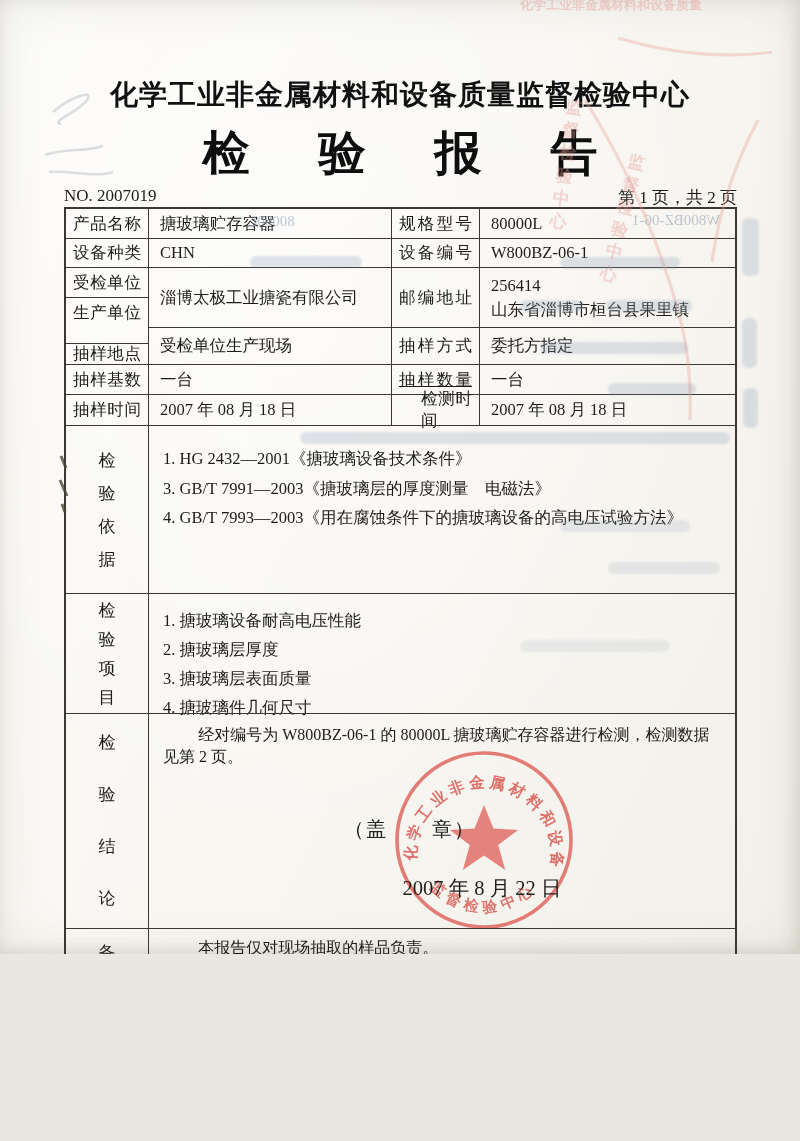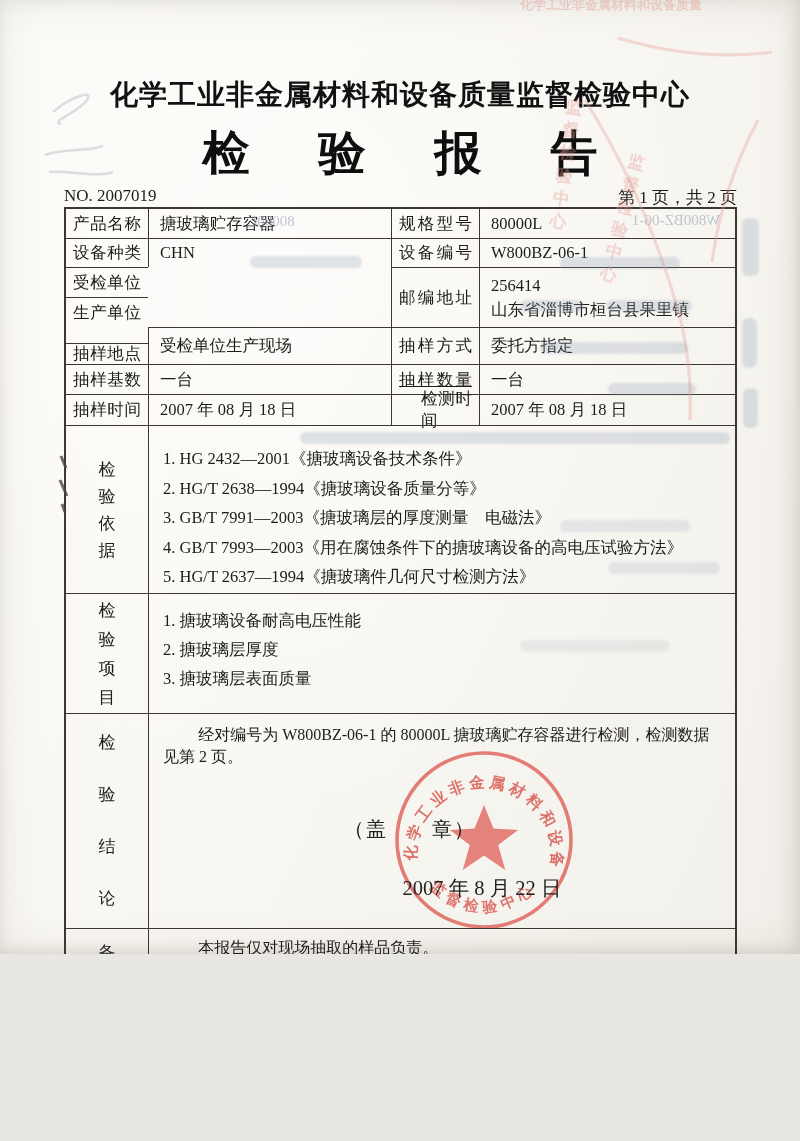--- a/index.html
+++ b/index.html
@@ -22,21 +22,21 @@
   .tbl { position:absolute; left:64px; top:207px; width:673px; height:798px; border:2px solid #3c3831; box-sizing:border-box; background:transparent; }
   .grid-top { display:grid; grid-template-columns:82px 243px 88px 1fr; grid-template-rows:29px 29px 30px 30px 37px 30px 31px; width:100%; }
   .sections { display:grid; grid-template-columns:82px 1fr; grid-template-rows:168px 120px 215px 1fr; width:100%; height:582px; }
   .cell { box-sizing:border-box; border-left:1.5px solid #3c3831; border-top:1.5px solid #3c3831; display:flex; align-items:center; font-size:16.5px; overflow:visible; }
   .nl { border-left:none; } .nt { border-top:none; }
   .lbl span { display:block; width:100%; padding:0 7px; text-align:justify; text-align-last:justify; }
   .val { padding-left:11px; white-space:nowrap; }
   .val2lines { padding-left:11px; flex-direction:column; align-items:flex-start; justify-content:center; line-height:24px; }
   .vlabel { justify-content:center; }
   .vlabel .vtxt { width:19px; text-align:center; word-break:break-all; font-size:17px; }
-  .lh34 { line-height:27px; } .lh29 { line-height:29px; } .lh52 { line-height:52px; } .lh30 { line-height:30px; }
+  .lh34 { line-height:33px; } .lh29 { line-height:29px; } .lh52 { line-height:52px; } .lh30 { line-height:30px; }
   .sect-content { padding:6px 12px 0 14px; align-items:flex-start; position:relative; }
   .list { line-height:29.5px; white-space:nowrap; }
   .list2 { line-height:29px; white-space:nowrap; }
   .para { text-indent:2.2em; line-height:22px; font-size:16px; margin:0; padding-top:4px; }
 
   
   .seal-svg { position:absolute; left:240px; top:31px; opacity:.92; }
   .stamp-note { position:absolute; left:158px; top:102px; width:206px; text-align:center; font-size:20px; color:#222; letter-spacing:2px; z-index:3; }
   .stamp-date { position:absolute; left:208px; top:160px; width:250px; text-align:center; font-size:20.5px; color:#1f1e1c; z-index:3; }
 
@@ -129,20 +129,21 @@
           <span>设备编号</span>
         </div>
       <div class="cell val" style="grid-area:2/4;">W800BZ-06-1</div>
 
       <div class="cell lbl nl" style="grid-area:3/1;">
           <span>受检单位</span>
         </div>
       <div class="cell lbl nl" style="grid-area:4/1;">
           <span>生产单位</span>
         </div>
+      <div class="cell val" style="grid-area:3/2/5/3;">淄博太极工业搪瓷有限公司</div>
       <div class="cell lbl" style="grid-area:3/3/5/4;">
           <span>邮编地址</span>
         </div>
       <div class="cell val2lines" style="grid-area:3/4/5/5;">
         <span>256414</span>
         <span>山东省淄博市桓台县果里镇</span>
       </div>
 
       <div class="cell lbl nl" style="grid-area:5/1;margin-top:16px;">
           <span>抽样地点</span>
@@ -173,35 +174,34 @@
     </div>
 
     <div class="sections">
 
       <div class="cell vlabel nl" style="grid-area:1/1;">
         <div class="vtxt lh34">检验依据</div>
       </div>
       <div class="cell sect-content" style="grid-area:1/2;">
         <div style="padding-top:12px;">
           <div class="list">1. HG 2432—2001《搪玻璃设备技术条件》</div>
-          <div class="list">2. HG/T 2638—1994《搪玻璃设备质量分等》</div>
           <div class="list">3. GB/T 7991—2003《搪玻璃层的厚度测量　电磁法》</div>
           <div class="list">4. GB/T 7993—2003《用在腐蚀条件下的搪玻璃设备的高电压试验方法》</div>
-          <div class="list">5. HG/T 2637—1994《搪玻璃件几何尺寸检测方法》</div>
         </div>
       </div>
 
       <div class="cell vlabel nl" style="grid-area:2/1;">
         <div class="vtxt lh29">检验项目</div>
       </div>
       <div class="cell sect-content" style="grid-area:2/2;">
         <div style="padding-top:6px;">
           <div class="list2">1.  搪玻璃设备耐高电压性能</div>
           <div class="list2">2.  搪玻璃层厚度</div>
           <div class="list2">3.  搪玻璃层表面质量</div>
+          <div class="list2">4.  搪玻璃件几何尺寸</div>
         </div>
       </div>
 
       <div class="cell vlabel nl" style="grid-area:3/1;">
         <div class="vtxt lh52">检验结论</div>
       </div>
       <div class="cell sect-content" style="grid-area:3/2; display:block;">
         <p class="para">经对编号为 W800BZ-06-1 的 80000L 搪玻璃贮存容器进行检测，检测数据见第 2 页。</p>
 
         <svg class="seal-svg" width="190" height="190" viewBox="0 0 190 190">

